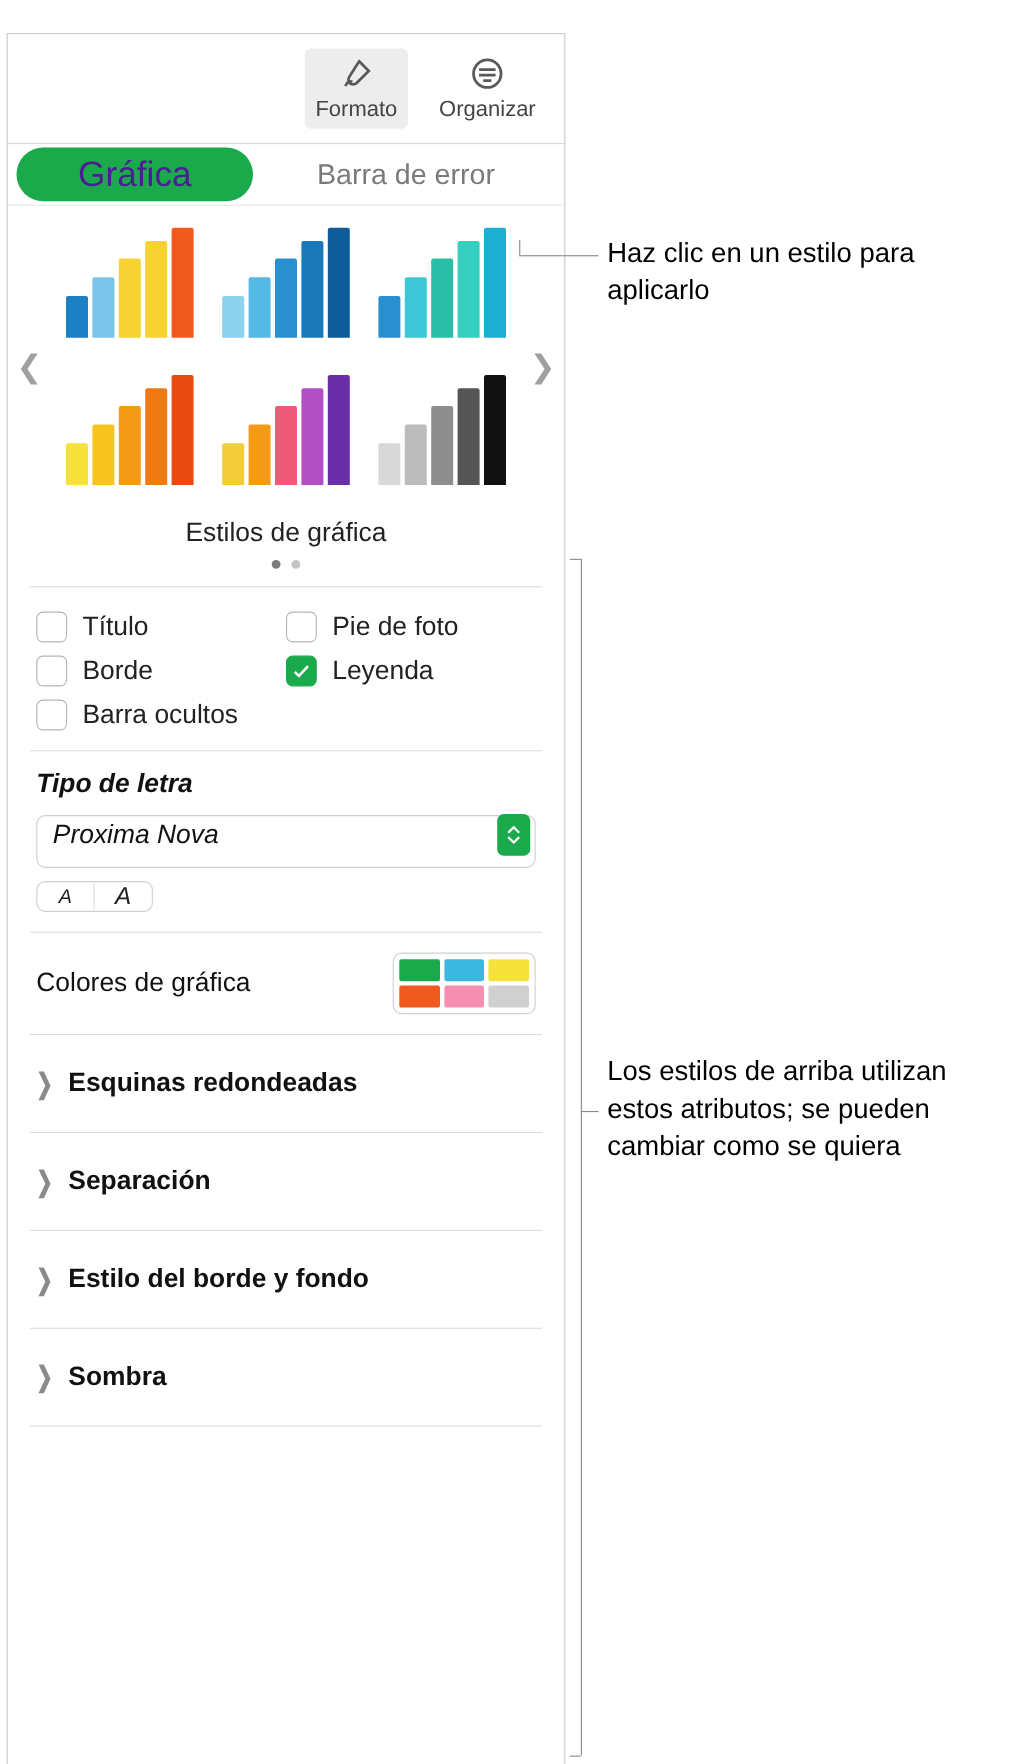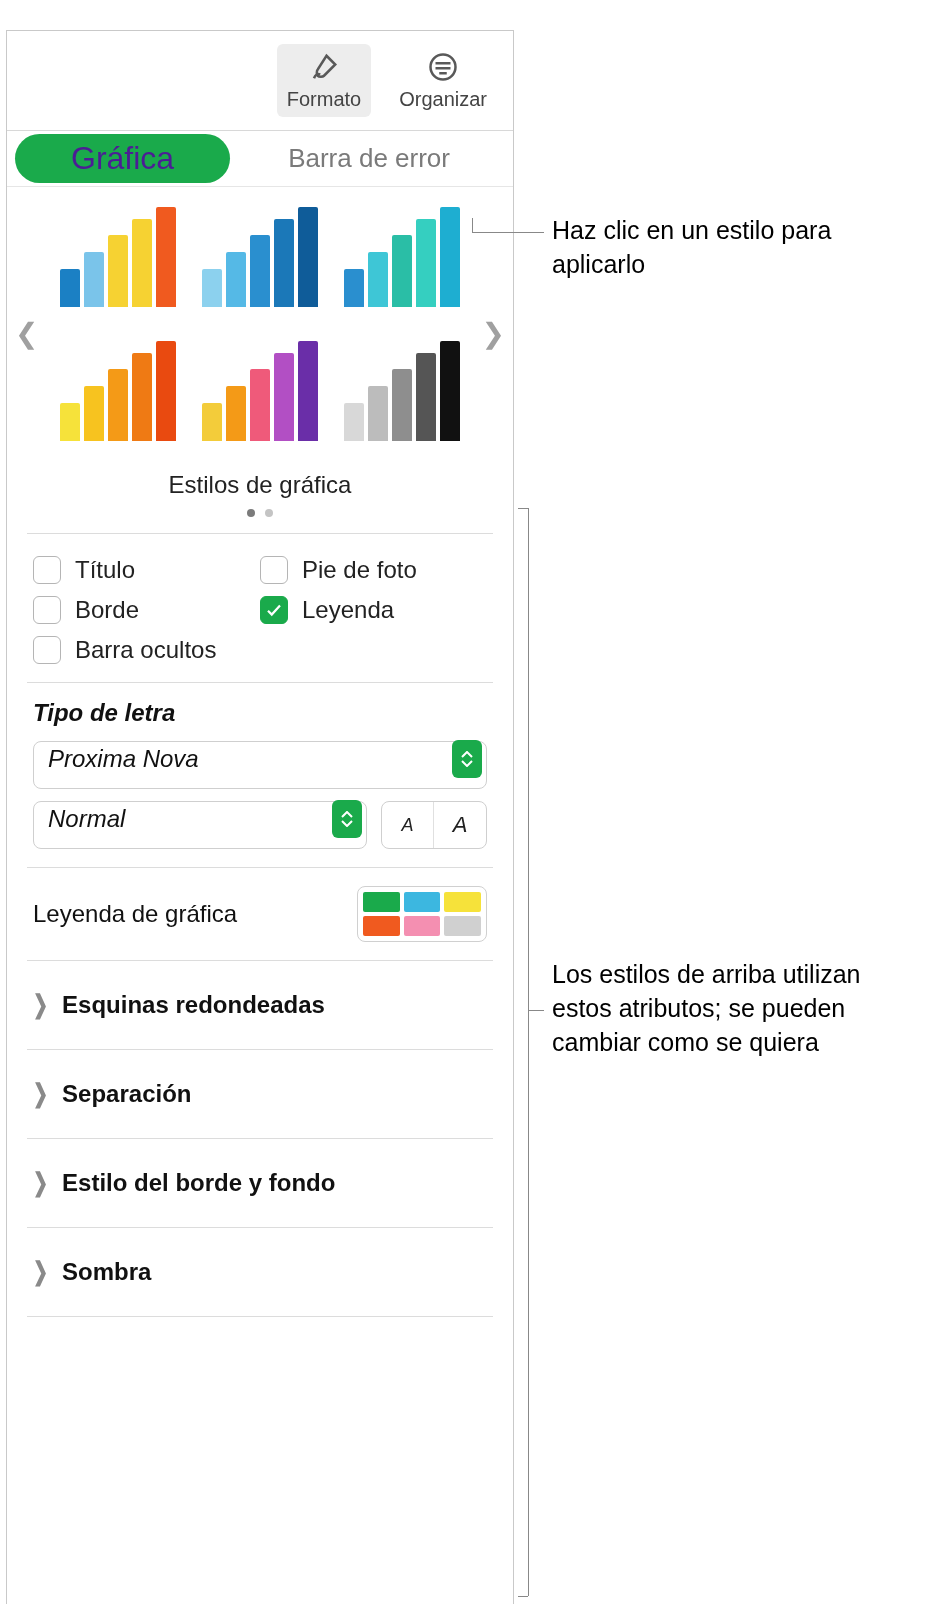--- a/index.html
+++ b/index.html
@@ -367,42 +367,31 @@
       <span class="sel-cap">
         <svg width="12" height="8" viewBox="0 0 12 8">
             <polyline points="1,6 6,1 11,6" fill="none" stroke="#fff" stroke-width="2"></polyline>
           </svg>
         <svg width="12" height="8" viewBox="0 0 12 8">
             <polyline points="1,2 6,7 11,2" fill="none" stroke="#fff" stroke-width="2"></polyline>
           </svg>
       </span>
     </div>
     <div class="font-row2">
-      <div class="sel">
-        <span>Normal</span>
-        <span class="sel-cap">
-          <svg width="12" height="8" viewBox="0 0 12 8">
-              <polyline points="1,6 6,1 11,6" fill="none" stroke="#fff" stroke-width="2"></polyline>
-            </svg>
-          <svg width="12" height="8" viewBox="0 0 12 8">
-              <polyline points="1,2 6,7 11,2" fill="none" stroke="#fff" stroke-width="2"></polyline>
-            </svg>
-        </span>
-      </div>
       <div class="size-group">
         <div class="size-btn">A</div>
         <div class="size-btn">A</div>
       </div>
     </div>
   </div>
 
   <div class="divider"></div>
 
   <div class="colors-row">
-    <div class="colors-label">Leyenda de gráfica</div>
+    <div class="colors-label">Colores de gráfica</div>
     <div class="palette" id="palette">
         <div class="sw" style="background: rgb(26, 170, 75);"></div>
         <div class="sw" style="background: rgb(60, 183, 224);"></div>
         <div class="sw" style="background: rgb(246, 226, 58);"></div>
         <div class="sw" style="background: rgb(240, 90, 31);"></div>
         <div class="sw" style="background: rgb(244, 143, 177);"></div>
         <div class="sw" style="background: rgb(208, 208, 208);"></div>
       </div>
   </div>
 

